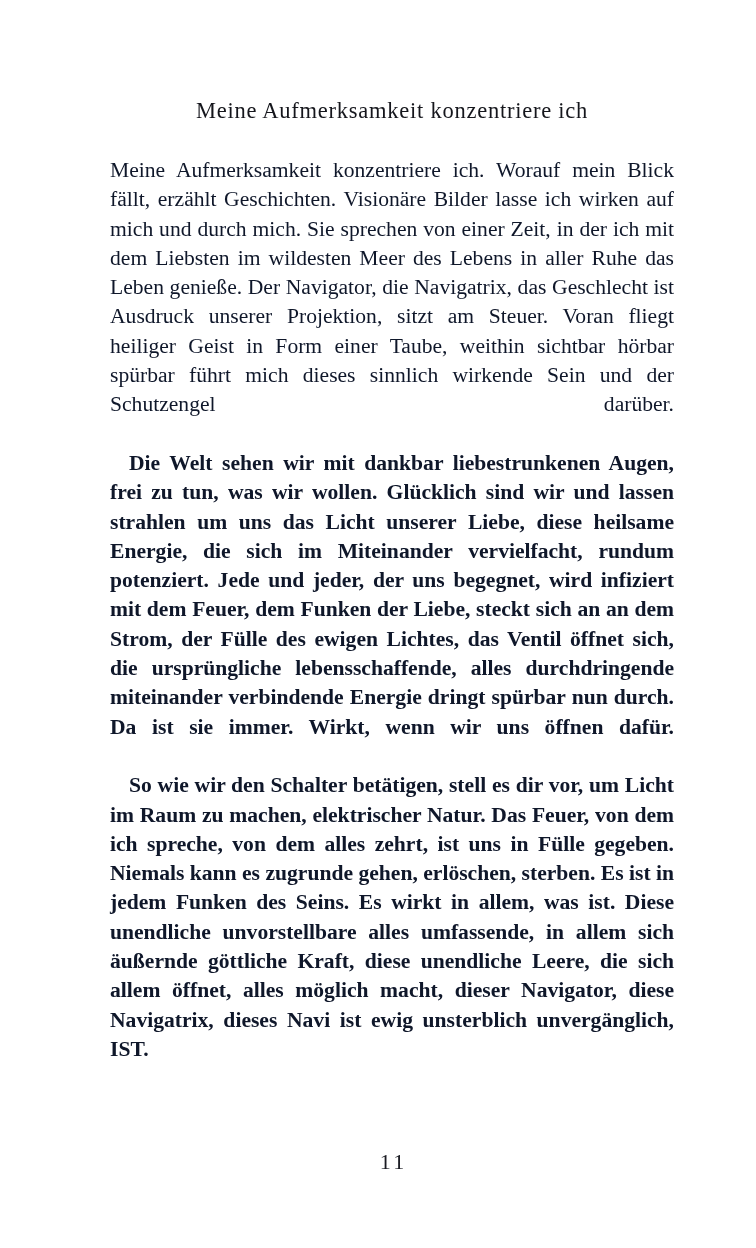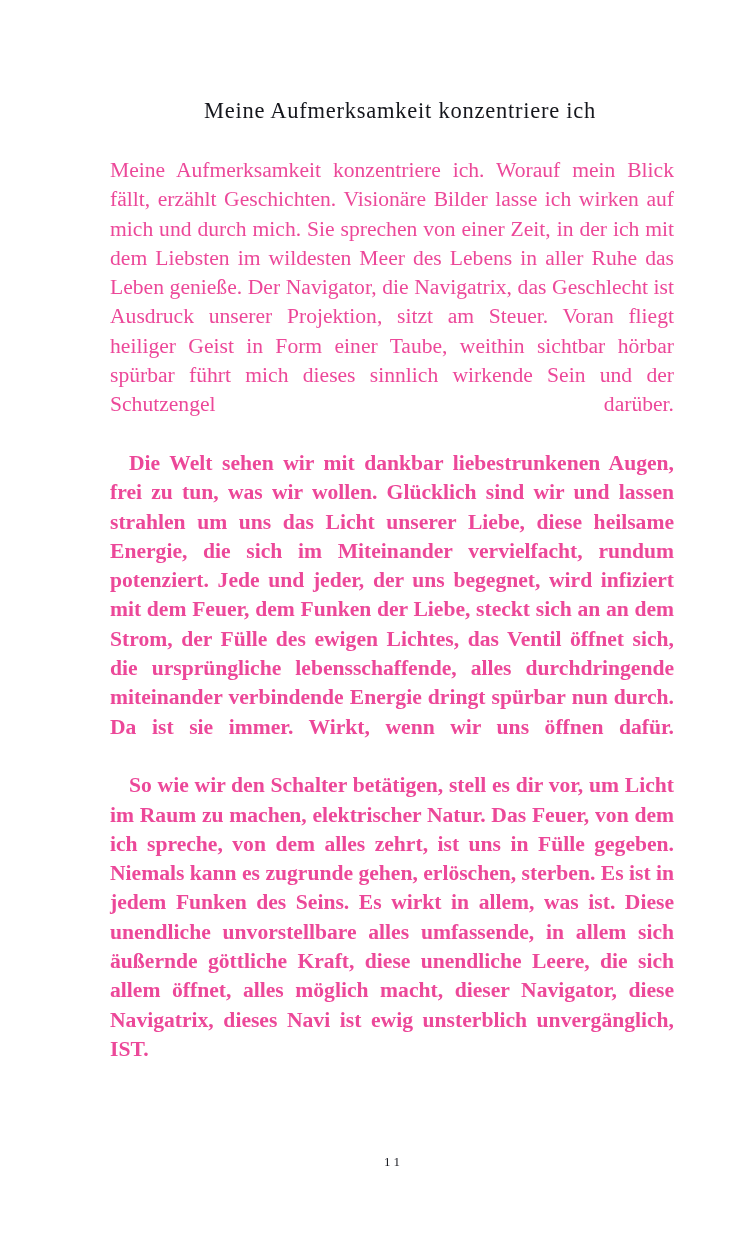--- a/index.html
+++ b/index.html
@@ -25,21 +25,21 @@
     top: 0;
     width: 564px;
     height: 1248px;
   }
 
   .chapter-heading {
     margin: 0;
     padding: 0;
     position: absolute;
     top: 96px;
-    left: 8px;
+    left: 0;
     width: 564px;
     text-align: center;
     font-family: "Liberation Serif", "DejaVu Serif", serif;
     font-size: 22.5px;
     font-weight: 400;
     line-height: 30px;
     letter-spacing: 0.75px;
     color: #15161c;
     white-space: nowrap;
   }
@@ -50,21 +50,21 @@
     left: 0;
     width: 564px;
   }
 
   .body-copy p {
     margin: 0;
     padding: 0;
     font-family: "Liberation Serif", "DejaVu Serif", serif;
     font-size: 21.6px;
     line-height: 29.3px;
-    color: #ec4899;
+    color: #0f172a;
     text-align: justify;
     text-justify: inter-word;
     hyphens: manual;
     -webkit-hyphens: manual;
     text-indent: 0;
   }
 
   .body-copy p.indented {
     text-indent: 19px;
     font-weight: bold;
@@ -80,21 +80,21 @@
     content: none;
   }
 
   .folio {
     position: absolute;
     top: 1152px;
     left: 0;
     width: 564px;
     text-align: center;
     font-family: "Liberation Serif", "DejaVu Serif", serif;
-    font-size: 13px;
+    font-size: 22px;
     font-variant: small-caps;
     letter-spacing: 3.5px;
     text-indent: 3.5px;
     color: #1a1b22;
     line-height: 20px;
   }
 </style>
 </head>
 <body>
 

